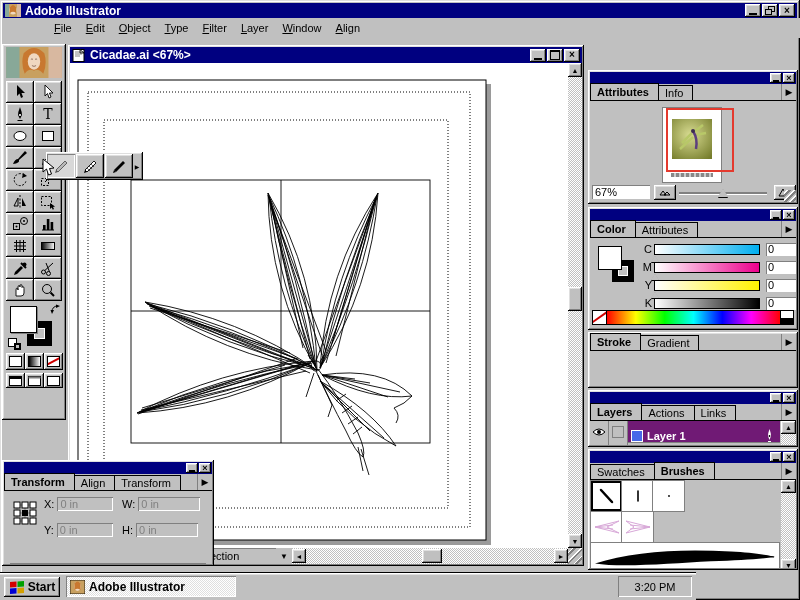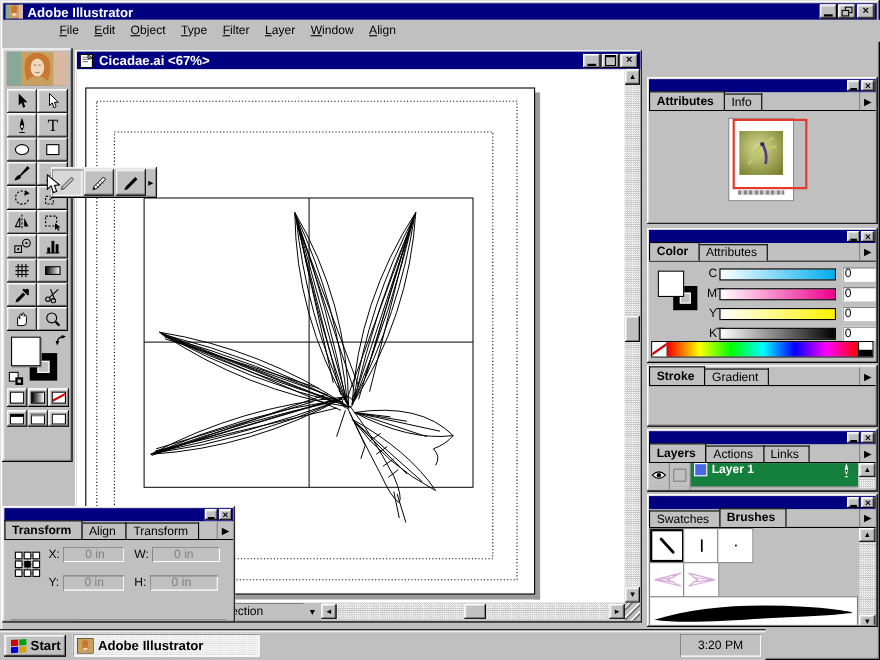--- a/index.html
+++ b/index.html
@@ -101,33 +101,33 @@
   .spec-bw i{flex:1;display:block;}
   
   .strokerow{position:absolute;left:14px;top:5px;display:flex;align-items:center;}
   .spin{width:12px;height:16px;display:flex;flex-direction:column;margin-left:4px;}
   .spin span{flex:1;display:flex;align-items:center;justify-content:center;font-size:5px;}
   .wfield{width:42px;height:15px;background:#fff;display:flex;align-items:center;padding-left:3px;box-sizing:border-box;}
   .dropbtn{width:16px;height:16px;display:flex;align-items:center;justify-content:center;font-size:7px;margin-left:2px;}
   
   .lrow{position:absolute;left:0;top:0;right:16px;height:21px;display:flex;align-items:stretch;border-bottom:1px solid #808080;}
   .lcell{width:18px;border-right:1px solid #808080;display:flex;align-items:center;justify-content:center;background:#c0c0c0;}
-  .lname{flex:1;background:#15803d;color:#fff;font-weight:bold;display:flex;align-items:flex-start;padding-left:3px;}
+  .lname{flex:1;background:#701a75;color:#fff;font-weight:bold;display:flex;align-items:flex-end;padding-left:3px;}
   .lblue{width:10px;height:10px;background:#4868e8;border:1px solid #fff;margin-right:4px;}
   .lpen{margin-left:auto;margin-right:6px;}
   .lsb{position:absolute;right:0;top:0;width:15px;bottom:0;background:repeating-conic-gradient(#fff 0 25%,#c0c0c0 0 50%);background-size:2px 2px;}
   .lrow2{position:absolute;left:0;top:21px;right:16px;height:6px;display:flex;}
   
   .bgrid{position:absolute;left:0;top:0;right:16px;}
   .bcell{position:absolute;width:31px;height:30px;background:#fff;border:1px solid #808080;display:flex;align-items:center;justify-content:center;}
   .bcell.sel{outline:2px solid #000;outline-offset:-3px;}
   .bstroke-prev{position:absolute;left:0;top:62px;right:16px;height:28px;background:#fff;border:1px solid #808080;}
   .bsb{position:absolute;right:0;top:0;width:15px;height:92px;background:repeating-conic-gradient(#fff 0 25%,#c0c0c0 0 50%);background-size:2px 2px;}
   
-  .tfield{height:14px;background:#c0c0c0;color:#808080;display:flex;align-items:center;padding-left:20px;box-sizing:border-box;}
+  .tfield{height:14px;background:#c0c0c0;color:#808080;display:flex;align-items:center;padding-left:3px;box-sizing:border-box;}
   .trow2{position:absolute;display:flex;align-items:center;}
   .tlabel{margin-right:3px;}
   .tsep{position:absolute;left:6px;right:6px;top:72px;height:2px;border-top:1px solid #808080;border-bottom:1px solid #fff;}
   
   .flyout{left:46px;top:152px;width:97px;height:28px;display:flex;align-items:center;z-index:40;}
   .fbtn{width:28px;height:24px;margin-left:1px;display:flex;align-items:center;justify-content:center;}
   .fbtn.sel{background:#d8d8d8;box-shadow:inset 1px 1px 0 #808080, inset -1px -1px 0 #fff;}
   .farrow{width:8px;height:24px;display:flex;align-items:center;justify-content:center;font-size:6px;}
   
   .taskbar{left:0;top:572px;width:696px;height:28px;background:#c0c0c0;box-shadow:inset 0 1px 0 #fff, inset 0 2px 0 #dfdfdf;border-top:1px solid #000;box-sizing:border-box;display:flex;align-items:center;}
@@ -539,20 +539,38 @@
             </defs>
           <rect width="40" height="40" fill="url(#ng)"></rect>
           <path d="M20,14 L10,24 M21,18 L8,30 M22,13 L31,6 M23,16 L34,14" stroke="#b8c868" stroke-width="2.5" fill="none"></path>
           <path d="M21,12 Q26,20 24,30" stroke="#5c3f7e" stroke-width="2.5" fill="none"></path>
           <path d="M23,20 Q30,24 31,30" stroke="#8a7/0" stroke-width="1" fill="none"></path>
           <circle cx="21" cy="12" r="2" fill="#3c2c50"></circle>
         </svg>
         <div class="navtext"></div>
       </div>
       <div class="viewbox"></div>
+      <div class="navctl">
+        <div class="navzoom sunken1">67%</div>
+        <div class="zbtn raised">
+            <svg width="12" height="8" viewBox="0 0 12 8">
+              <path d="M1,7 L4,3 L7,7 Z M5,7 L8,4 L11,7 Z" fill="none" stroke="#000"></path>
+            </svg>
+          </div>
+        <div class="slider">
+            <div class="track"></div>
+            <div class="thumbtri"></div>
+          </div>
+        <div class="zbtn raised">
+            <svg width="14" height="10" viewBox="0 0 14 10">
+              <path d="M1,9 L5,2 L9,9 Z M6,9 L10,3 L13,9 Z" fill="none" stroke="#000"></path>
+            </svg>
+          </div>
+        <div class="pgrip"></div>
+      </div>
     </div>
   </div>
 
   <div class="abs panel raised" style="left:588px;top:207px;width:210px;height:123px;">
     <div class="ptitle">
       <div class="pbtn raised">
           <span class="minbar"></span>
         </div>
       <div class="pbtn raised">
           <span>×</span>

